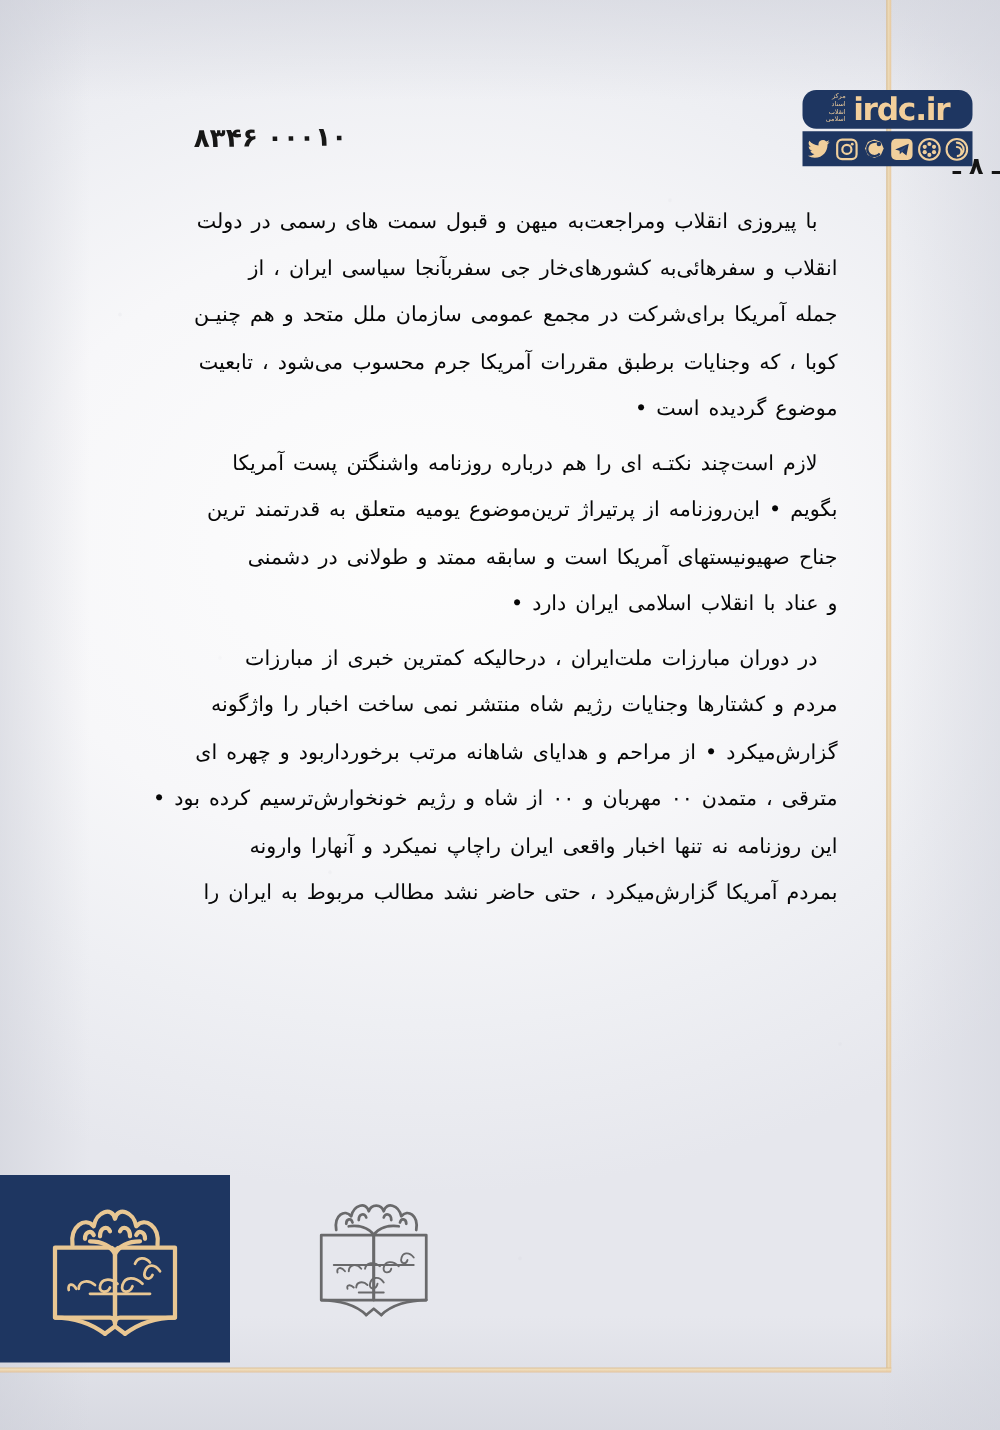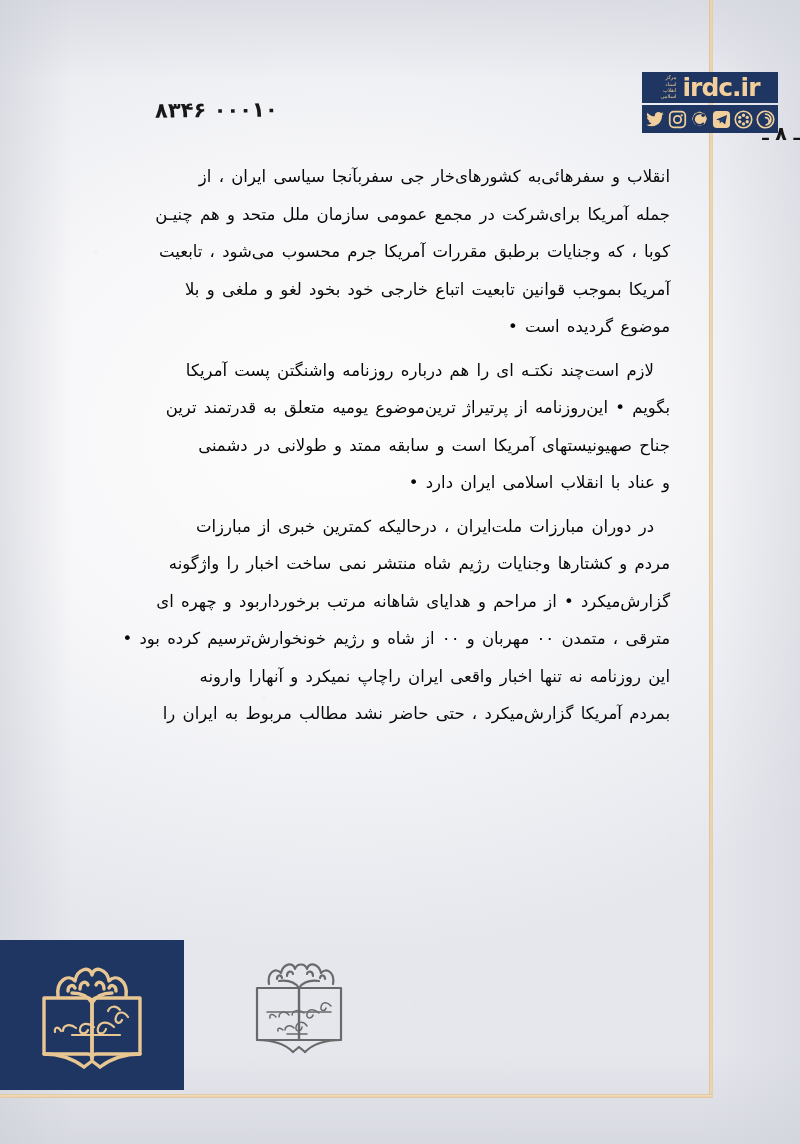--- a/index.html
+++ b/index.html
@@ -73,20 +73,21 @@
   .brand-bar {
     background: #1e3661;
     display: flex;
     align-items: center;
     justify-content: center;
   }
   #brand-wordmark-bar {
     height: 31px;
     padding: 0 5px;
     gap: 6px;
+    border-radius: 11px;
   }
   #brand-wordmark {
     color: #f3cf9b;
     font-size: 25px;
     font-weight: 700;
     letter-spacing: -1px;
     line-height: 1;
     font-family: "DejaVu Sans", "Liberation Sans", sans-serif;
     direction: ltr;
   }
@@ -274,24 +275,24 @@
   </div>
 
   <div id="archive-number">۸۳۴۶ ۰۰۰۱۰</div>
 
   <div id="page-number">ـ ۸ ـ</div>
 
   <div id="document-body">
 
 
     <div class="paragraph">
+      <div class="text-line indent">با پیروزی انقلاب ومراجعت‌به  میهن و قبول  سمت های رسمی در دولت</div>
       <div class="text-line">انقلاب  و سفرهائی‌به  کشورهای‌خار جی سفربآنجا  سیاسی ایران ، از</div>
       <div class="text-line">جمله  آمریکا  برای‌شرکت در مجمع عمومی  سازمان ملل  متحد و هم چنیـن</div>
       <div class="text-line">کوبا ،   که وجنایات برطبق مقررات آمریکا جرم محسوب می‌شود ،   تابعیت</div>
-      <div class="text-line">آمریکا بموجب قوانین تابعیت اتباع  خارجی  خود  بخود لغو و ملغی  و بلا</div>
       <div class="text-line tail">موضوع  گردیده است •</div>
     </div>
 
     <div class="paragraph">
       <div class="text-line indent">لازم است‌چند  نکتـه  ای را هم درباره روزنامه واشنگتن پست آمریکا</div>
       <div class="text-line">بگویم • این‌روزنامه از پرتیراژ ترین‌موضوع یومیه  متعلق به  قدرتمند ترین</div>
       <div class="text-line">جناح  صهیونیستهای آمریکا است و سابقه  ممتد  و طولانی در دشمنی</div>
       <div class="text-line tail">و عناد  با انقلاب اسلامی ایران دارد •</div>
     </div>
 

